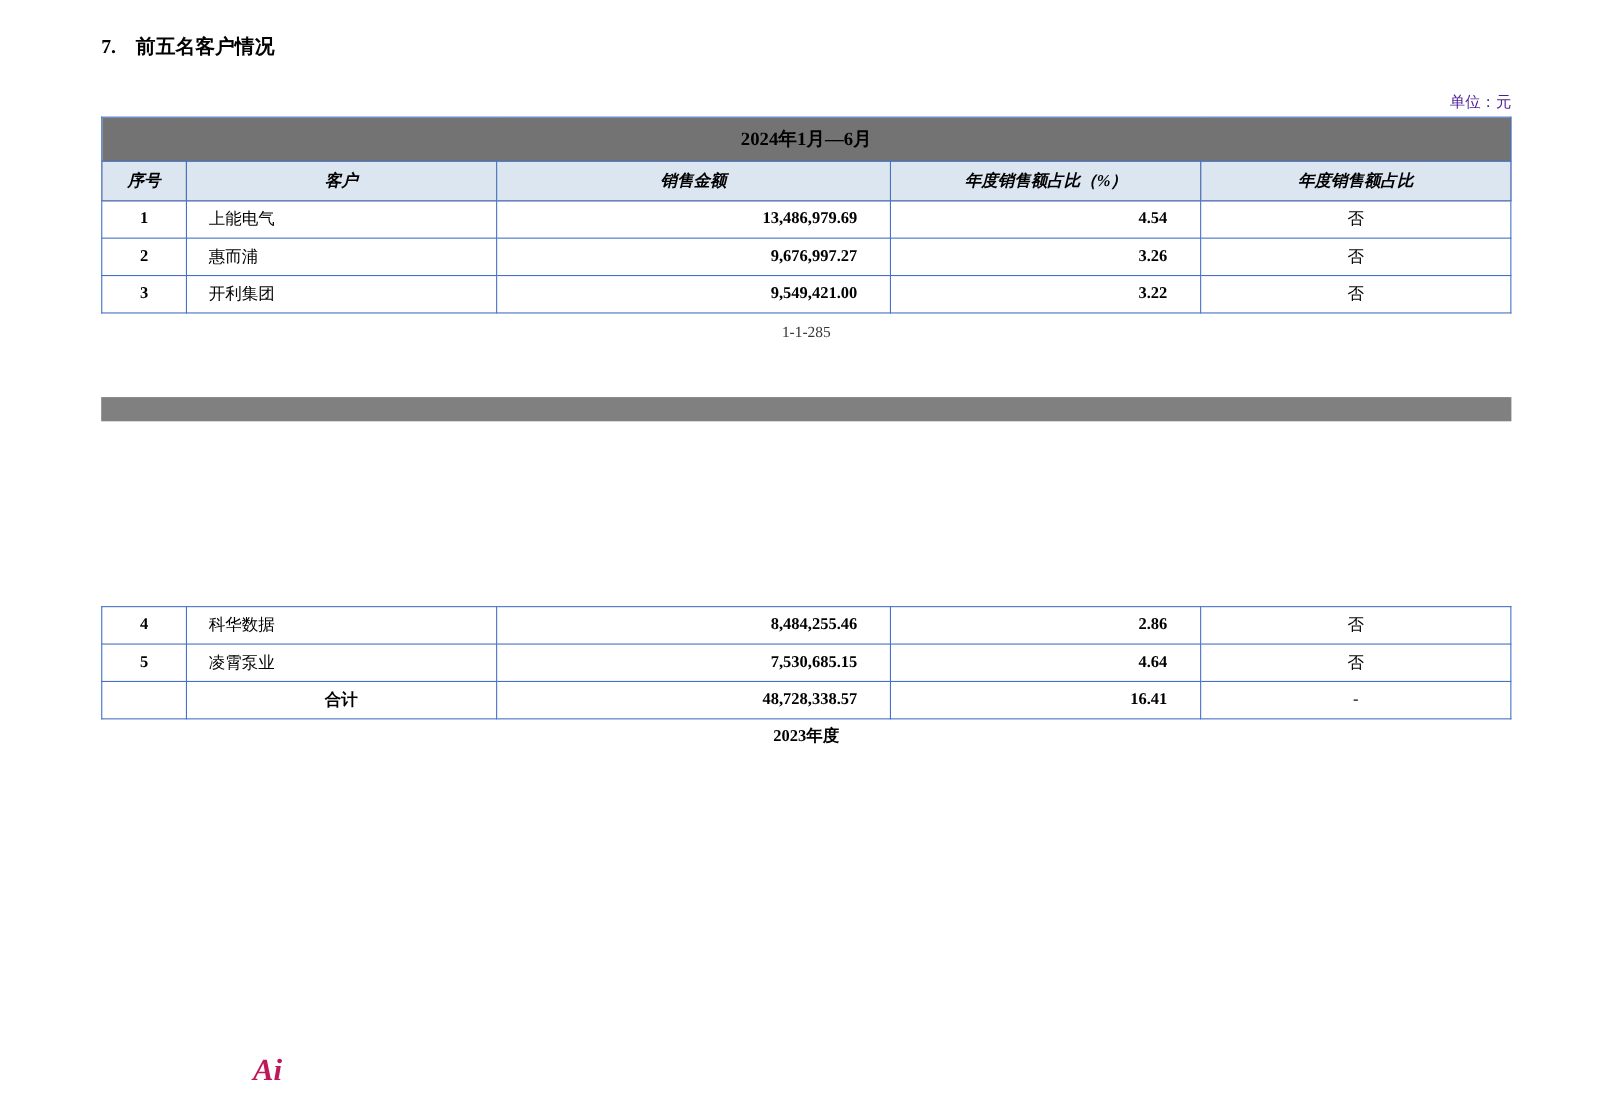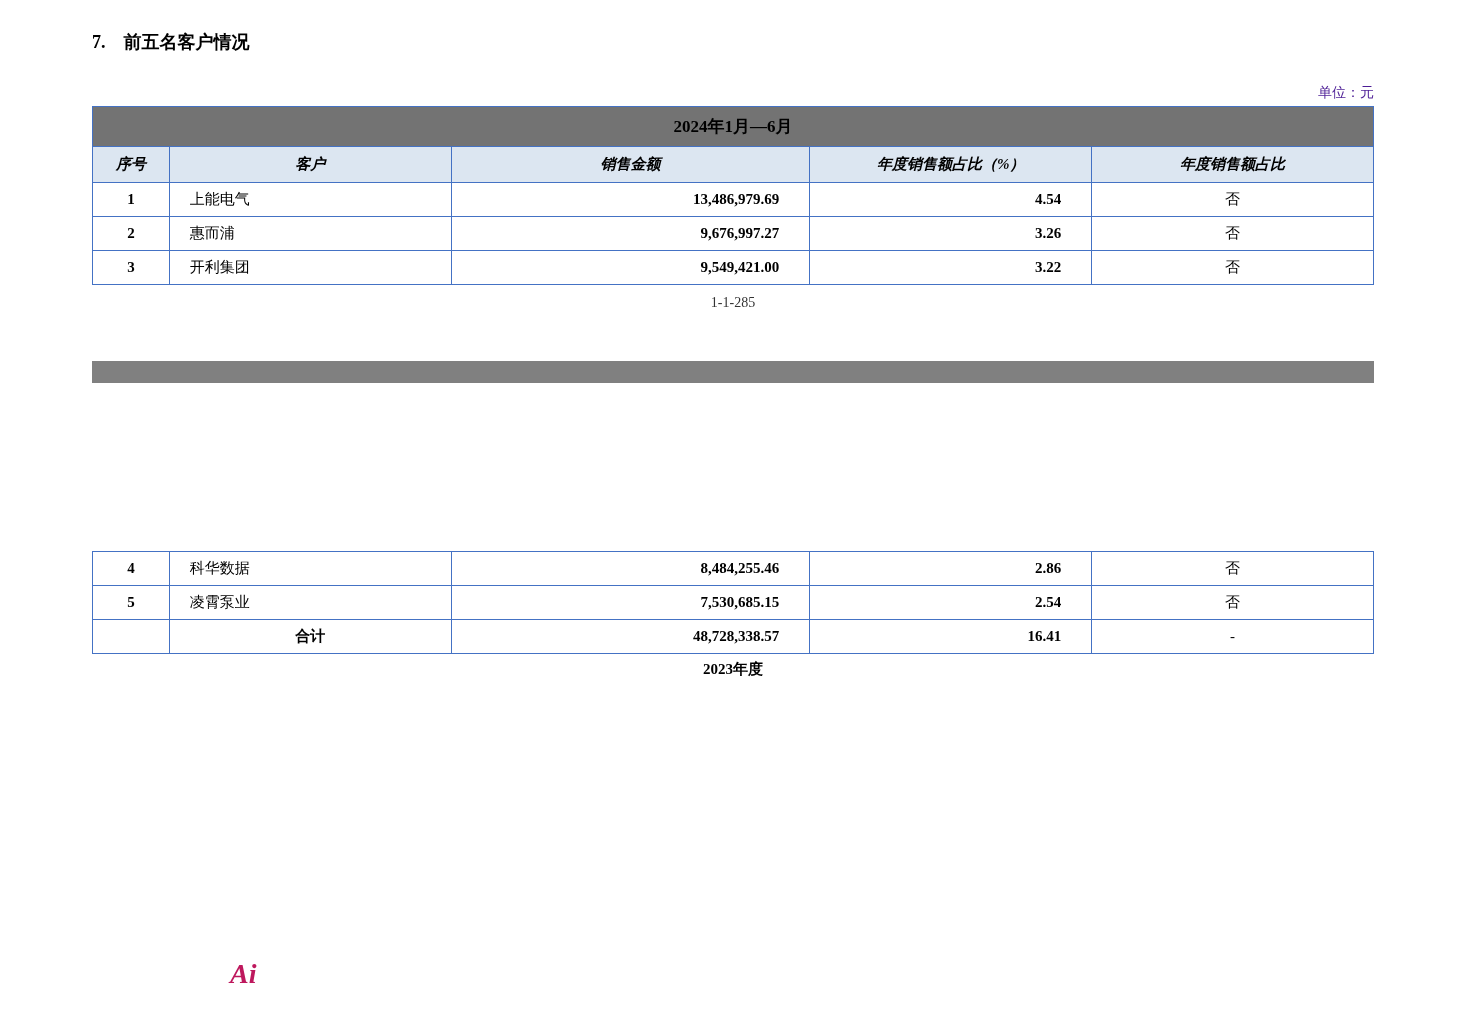--- a/index.html
+++ b/index.html
@@ -159,21 +159,21 @@
     <td style="text-align:center;font-weight:bold;width:60px;">4</td>
     <td class="left" style=";width:220px;">科华数据</td>
     <td class="num" style="font-weight:bold;width:280px;">8,484,255.46</td>
     <td class="num" style="font-weight:bold;width:220px;">2.86</td>
     <td style="text-align:center;width:220px;">否</td>
   </tr>
           <tr>
     <td style="text-align:center;font-weight:bold;width:60px;">5</td>
     <td class="left" style=";width:220px;">凌霄泵业</td>
     <td class="num" style="font-weight:bold;width:280px;">7,530,685.15</td>
-    <td class="num" style="font-weight:bold;width:220px;">2.54</td>
+    <td class="num" style="font-weight:bold;width:220px;">4.64</td>
     <td style="text-align:center;width:220px;">否</td>
   </tr>
           <tr>
     <td style="text-align:center;font-weight:bold;width:60px;"></td>
     <td class="" style="text-align:center;font-weight:bold;;width:220px;">合计</td>
     <td class="num" style="font-weight:bold;width:280px;">48,728,338.57</td>
     <td class="num" style="font-weight:bold;width:220px;">16.41</td>
     <td style="text-align:center;width:220px;">-</td>
   </tr>
         </tbody>

